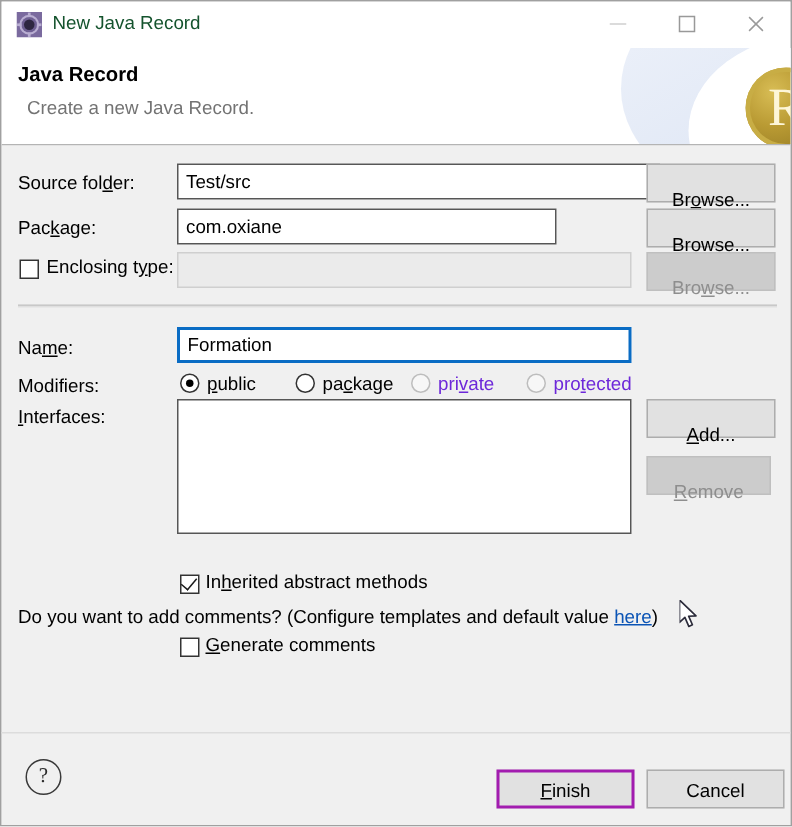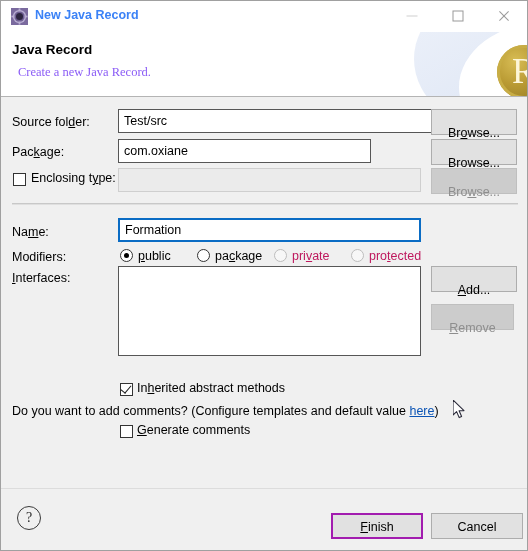--- a/index.html
+++ b/index.html
@@ -33,23 +33,22 @@
   }
   .title-icon {
     position: absolute;
     left: 10px; top: 7px;
     width: 17px; height: 17px;
   }
   .title-text {
     position: absolute;
     left: 34px; top: 7px;
     font-size: 12.5px;
-    color: #3b82f6;
+    color: #14532d;
     white-space: nowrap;
-    font-weight: bold;
   }
   .win-btn {
     position: absolute;
     top: 0;
     width: 46px; height: 30px;
   }
   .win-btn .glyph {
     position: absolute;
     left: 50%; top: 50%;
     transform: translate(-50%, -50%);
@@ -108,22 +107,21 @@
     position: absolute;
     left: 11px; top: 10px;
     font-size: 13.5px;
     font-weight: bold;
     color: #000000;
   }
   .header-desc {
     position: absolute;
     left: 17px; top: 33px;
     font-size: 12.5px;
-    color: #8b5cf6;
-    font-family: Liberation Serif, serif;
+    color: #737373;
   }
   .header-logo {
     position: absolute;
     right: 13px; top: 13px;
     width: 54px; height: 54px;
     border-radius: 50%;
     background: radial-gradient(circle at 34% 30%, #d8bd55 0%, #b99a33 45%, #8f7622 100%);
     box-shadow: inset 0 0 0 3px #c8ad45;
     display: flex;
     align-items: center;
@@ -144,21 +142,21 @@
     width: 100%;
     bottom: 61px;
     background: #f0f0f0;
   }
   .lbl {
     position: absolute;
     font-size: 12.5px;
     color: #000000;
     white-space: nowrap;
   }
-  .lbl.disabled { color: #be185d; }
+  .lbl.disabled { color: #6d28d9; }
   u { text-decoration: underline; }
 
   .tf {
     position: absolute;
     box-sizing: border-box;
     background: #ffffff;
     border: 1px solid #565656;
     font-family: "Liberation Sans", sans-serif;
     font-size: 12.5px;
     color: #000;

